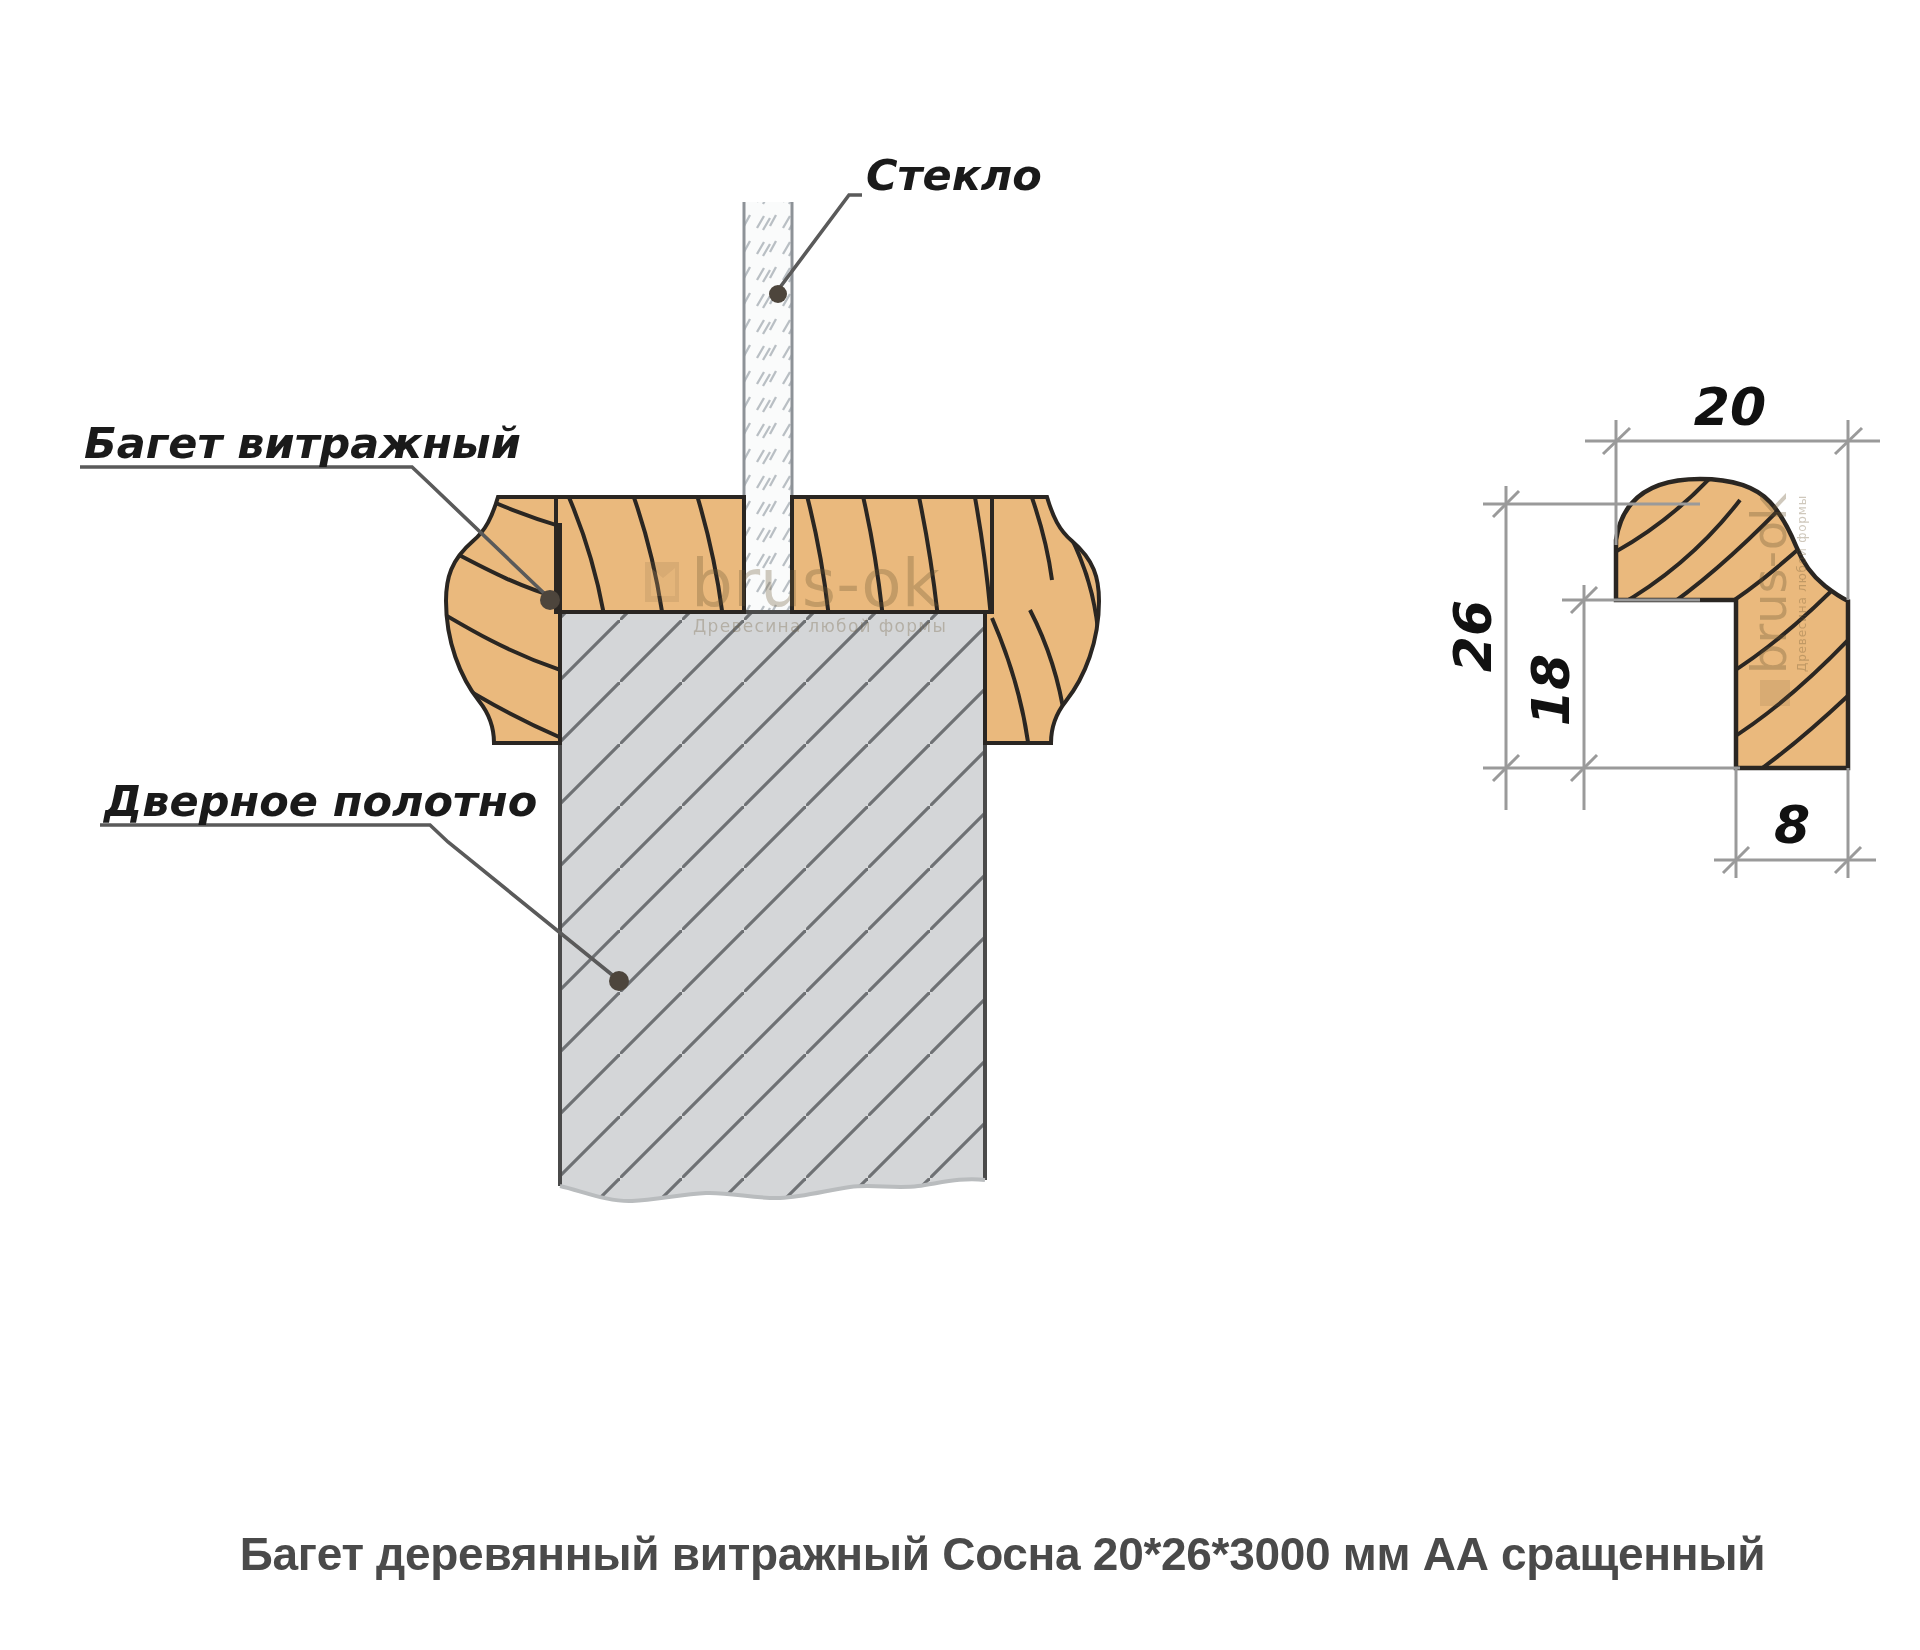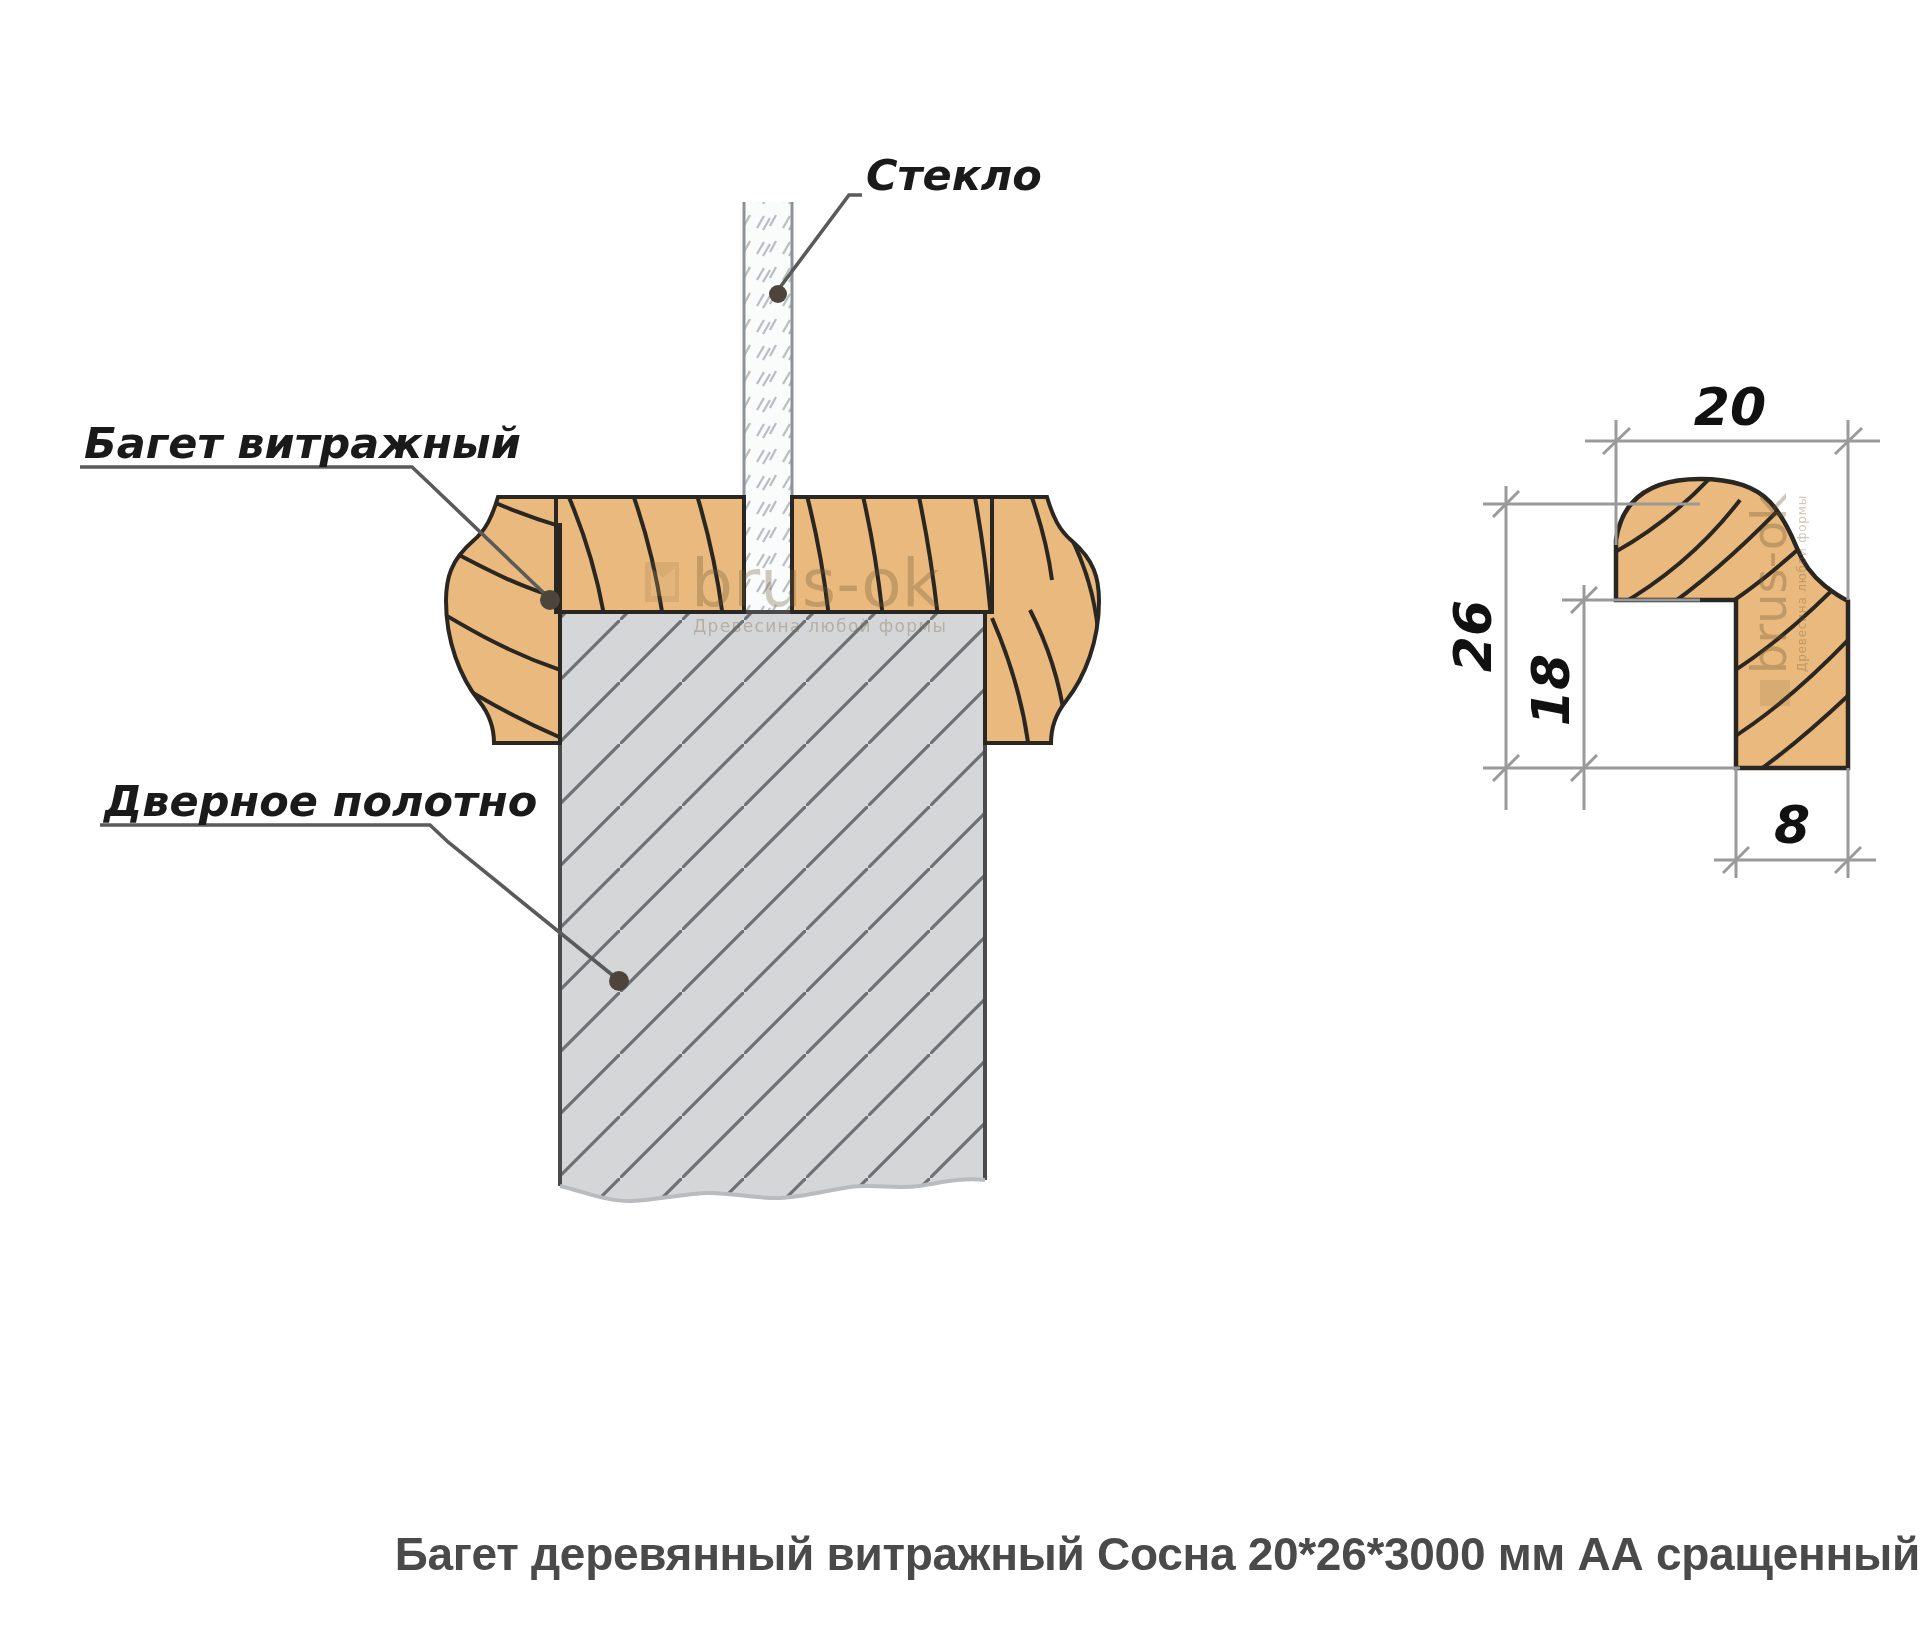--- a/index.html
+++ b/index.html
@@ -24,21 +24,21 @@
     left: 0;
     top: 0;
     width: 1920px;
     height: 1650px;
   }
   .caption {
     position: absolute;
     left: 0;
     top: 1527px;
     width: 1920px;
-    text-align: right;
+    text-align: center;
     padding-left: 85px;
     box-sizing: border-box;
     font-family: "Liberation Sans", sans-serif;
     font-size: 46px;
     font-weight: 700;
     color: #4a4a4a;
     letter-spacing: -0.3px;
     white-space: nowrap;
   }
   svg text.lbl {

